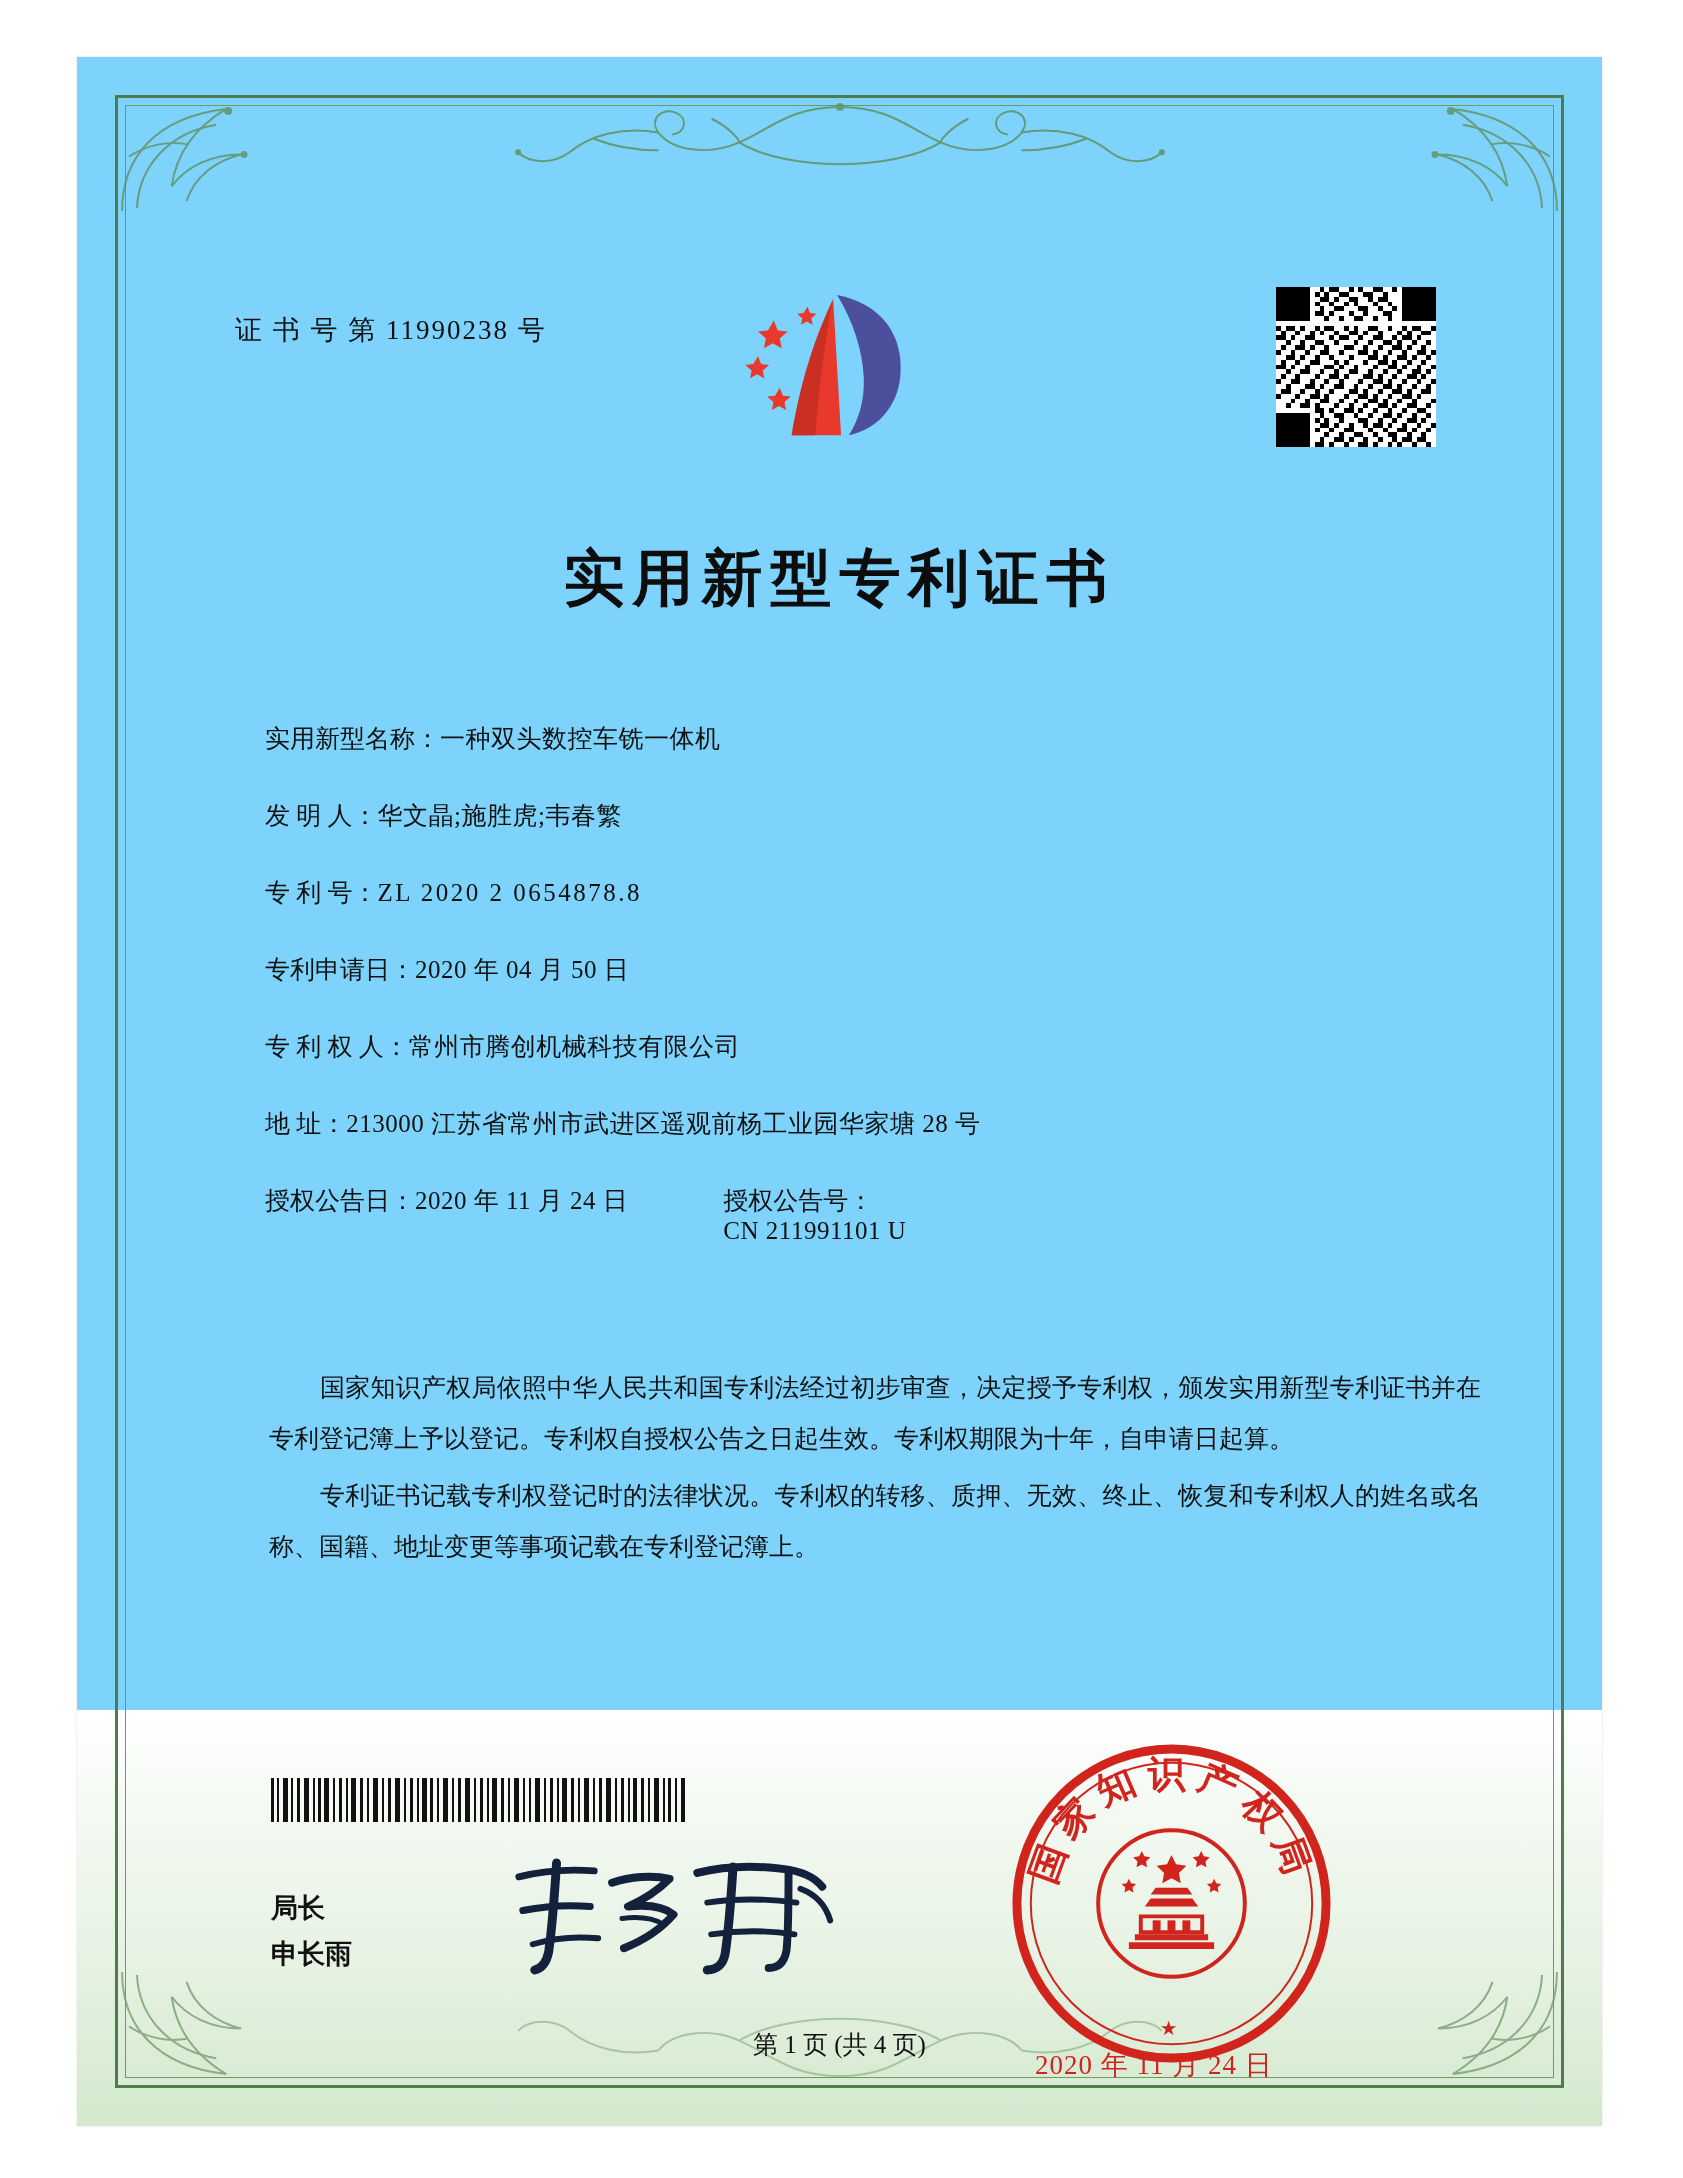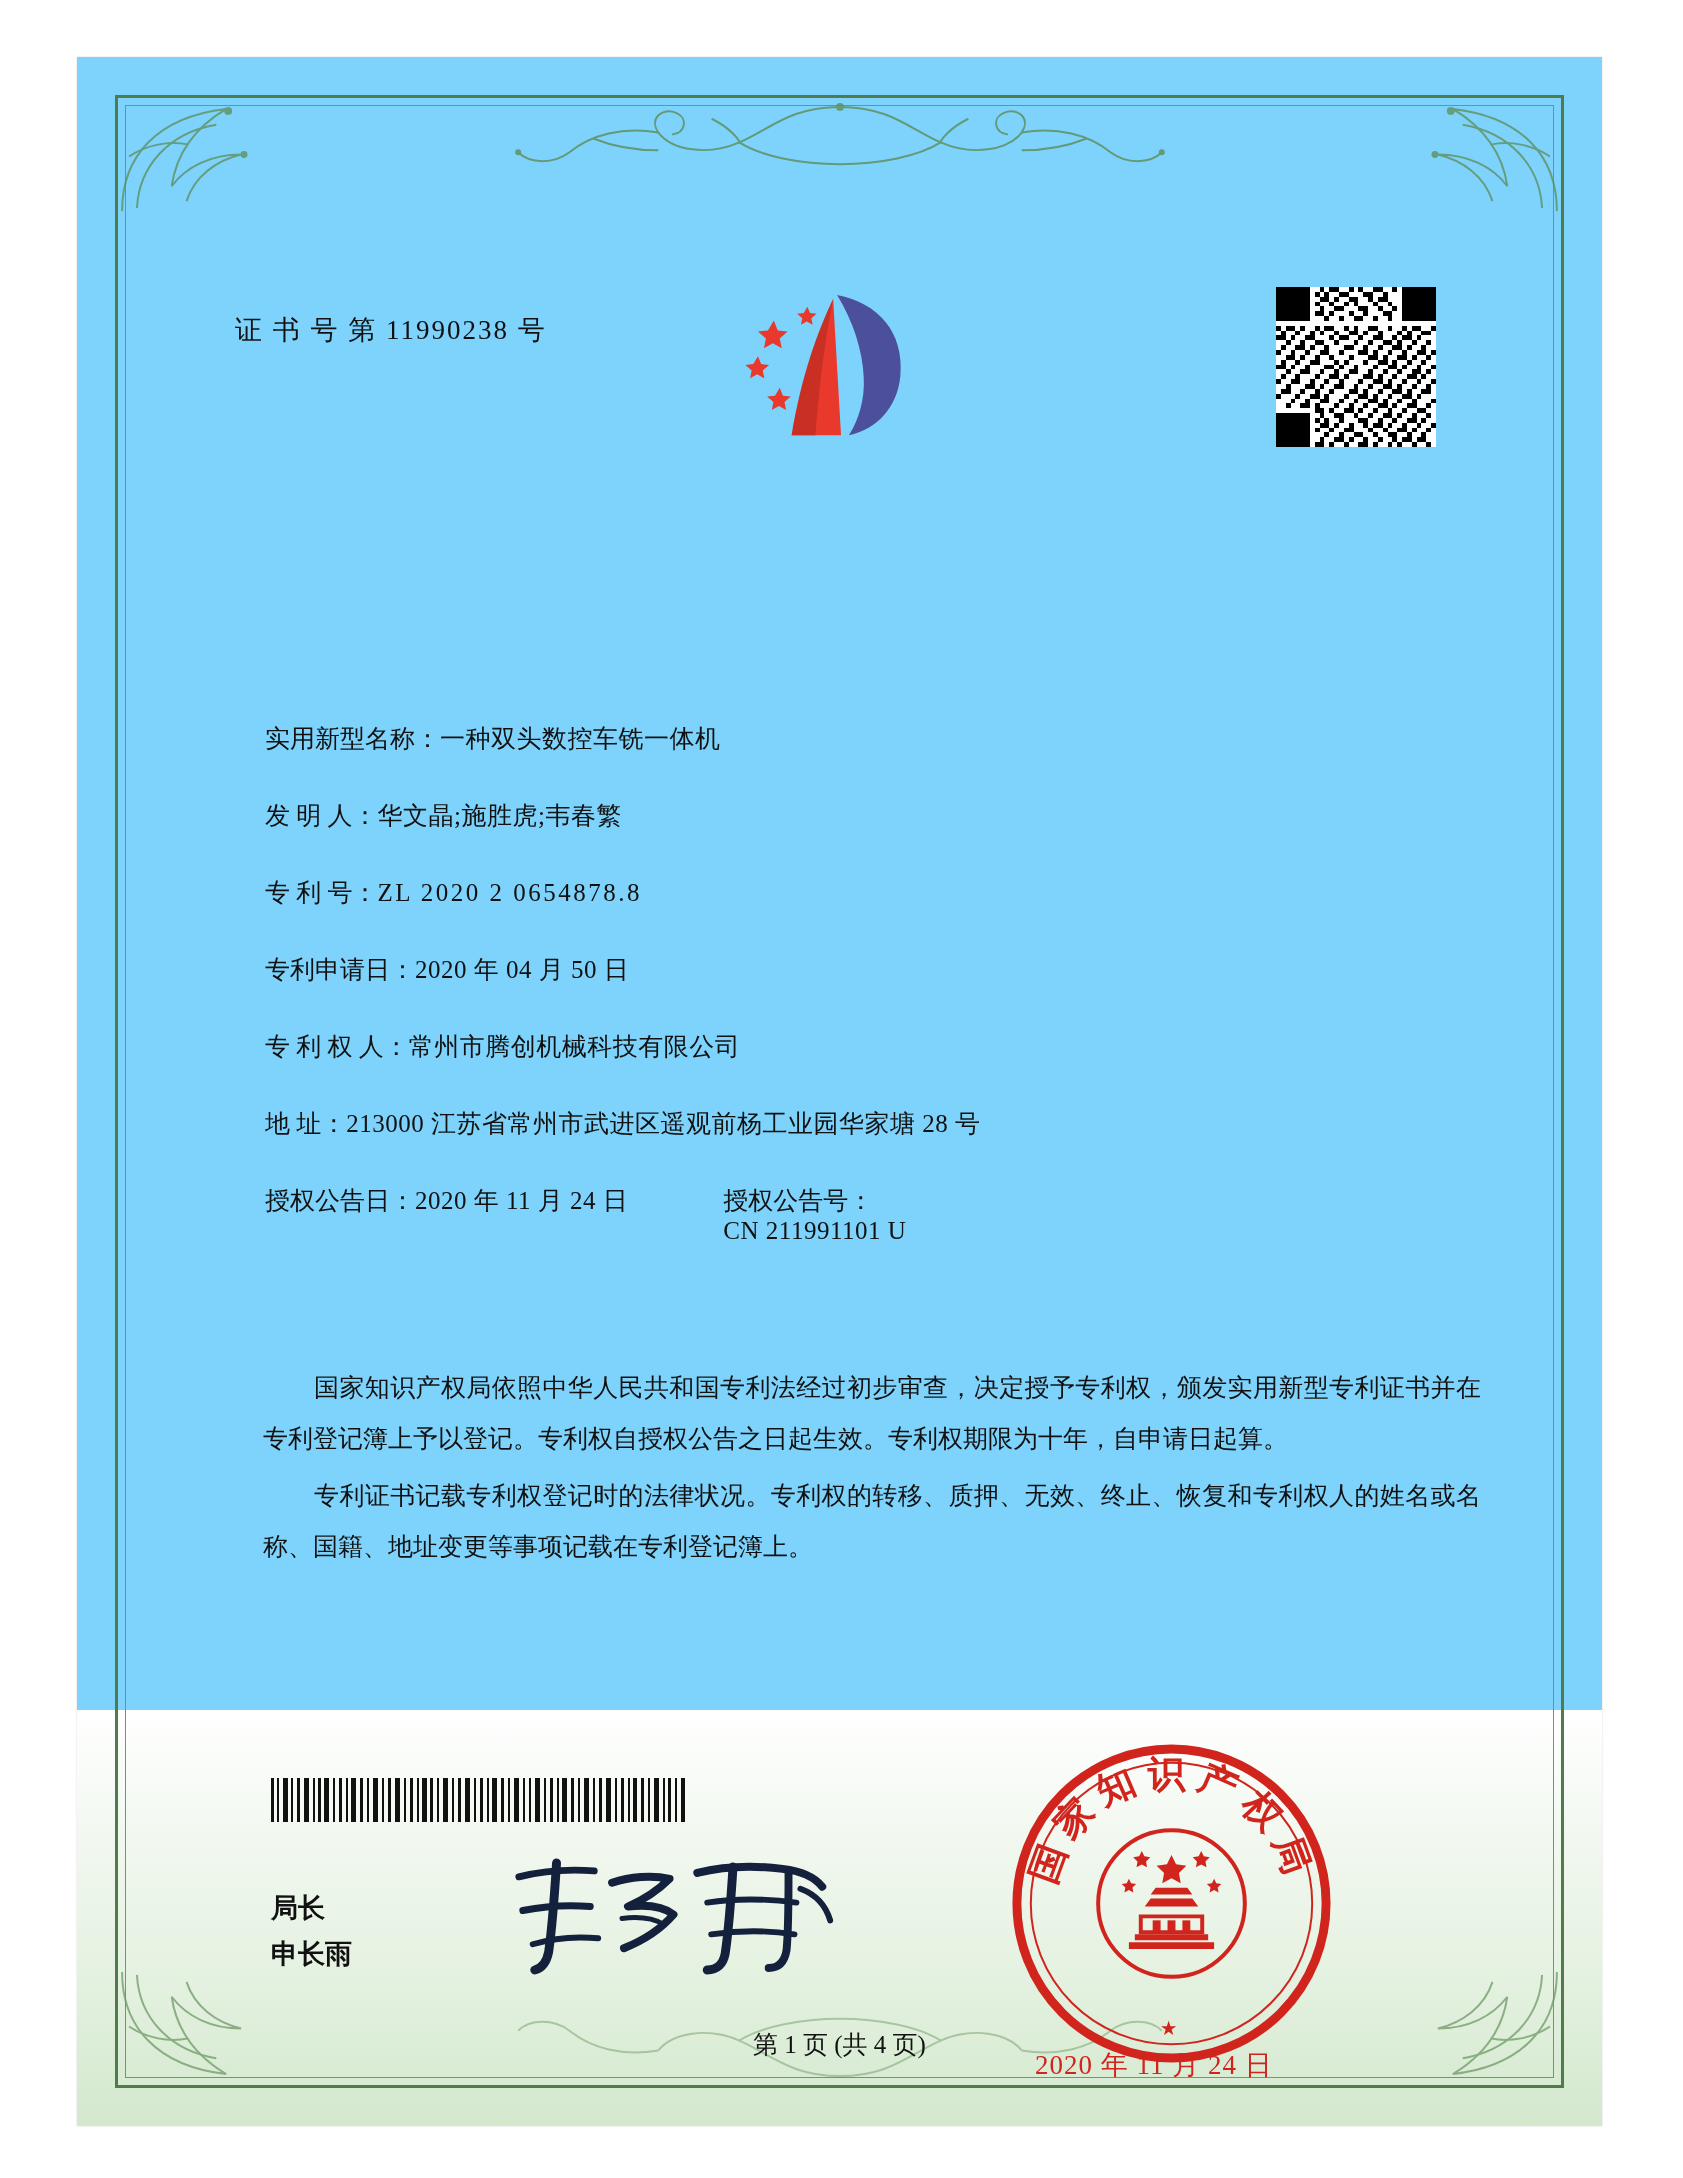--- a/index.html
+++ b/index.html
@@ -171,21 +171,21 @@
     position: absolute;
     left: 186px;
     top: 1305px;
     width: 1218px;
     font-size: 25px;
     line-height: 51px;
     color: #111;
     text-align: justify;
   }
   .paras p {
-    margin: 0 0 6px 0;
+    margin: 0 0 6px 6px;
     text-indent: 51px;
   }
 
   
   .barcode {
     position: absolute;
     left: 194px;
     top: 1721px;
     width: 416px;
     height: 44px;
@@ -602,20 +602,21 @@
           <rect x="14" y="32" width="1" height="1"></rect>
           <rect x="17" y="32" width="2" height="1"></rect>
           <rect x="20" y="32" width="1" height="1"></rect>
           <rect x="23" y="32" width="1" height="1"></rect>
           <rect x="25" y="32" width="1" height="1"></rect>
           <rect x="28" y="32" width="1" height="1"></rect>
           <rect x="31" y="32" width="1" height="1"></rect>
       </g>
     </svg>
 
+    <div class="title">实用新型专利证书</div>
 
     <div class="fields">
       <div class="field-row">
         <span class="f-label">实用新型名称：</span>
         <span class="f-value">一种双头数控车铣一体机</span>
       </div>
       <div class="field-row">
         <span class="f-label">发    明    人：</span>
         <span class="f-value">华文晶;施胜虎;韦春繁</span>
       </div>

